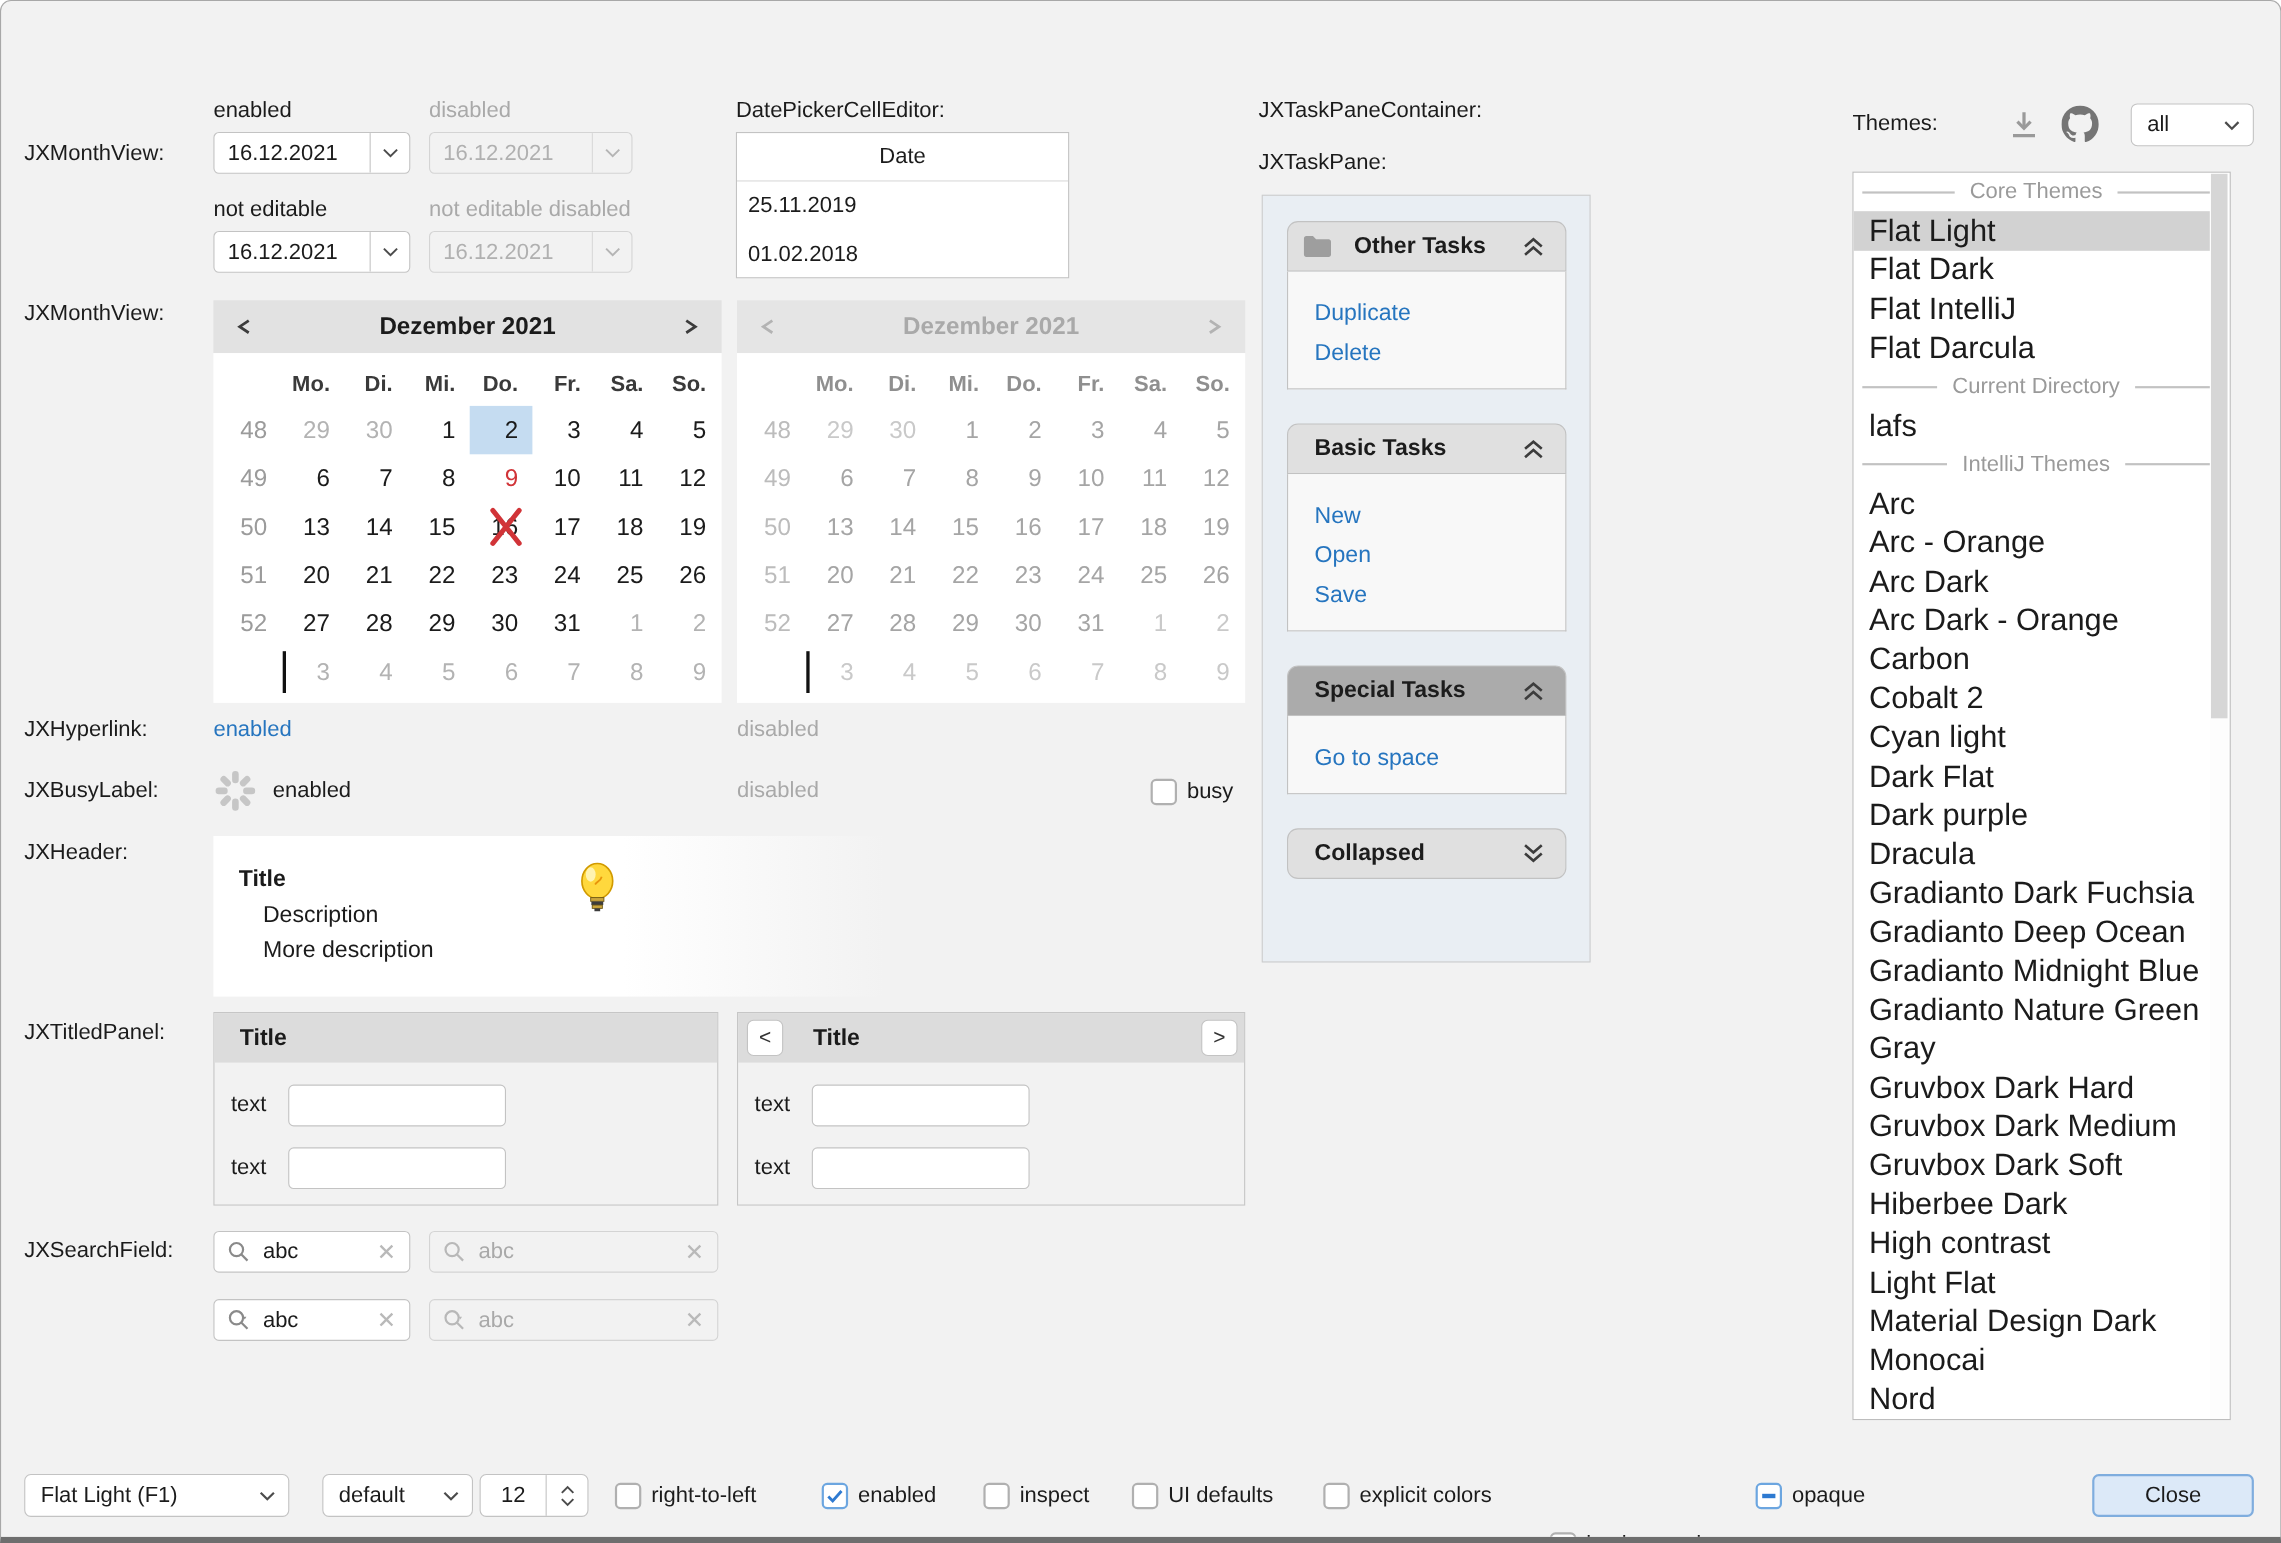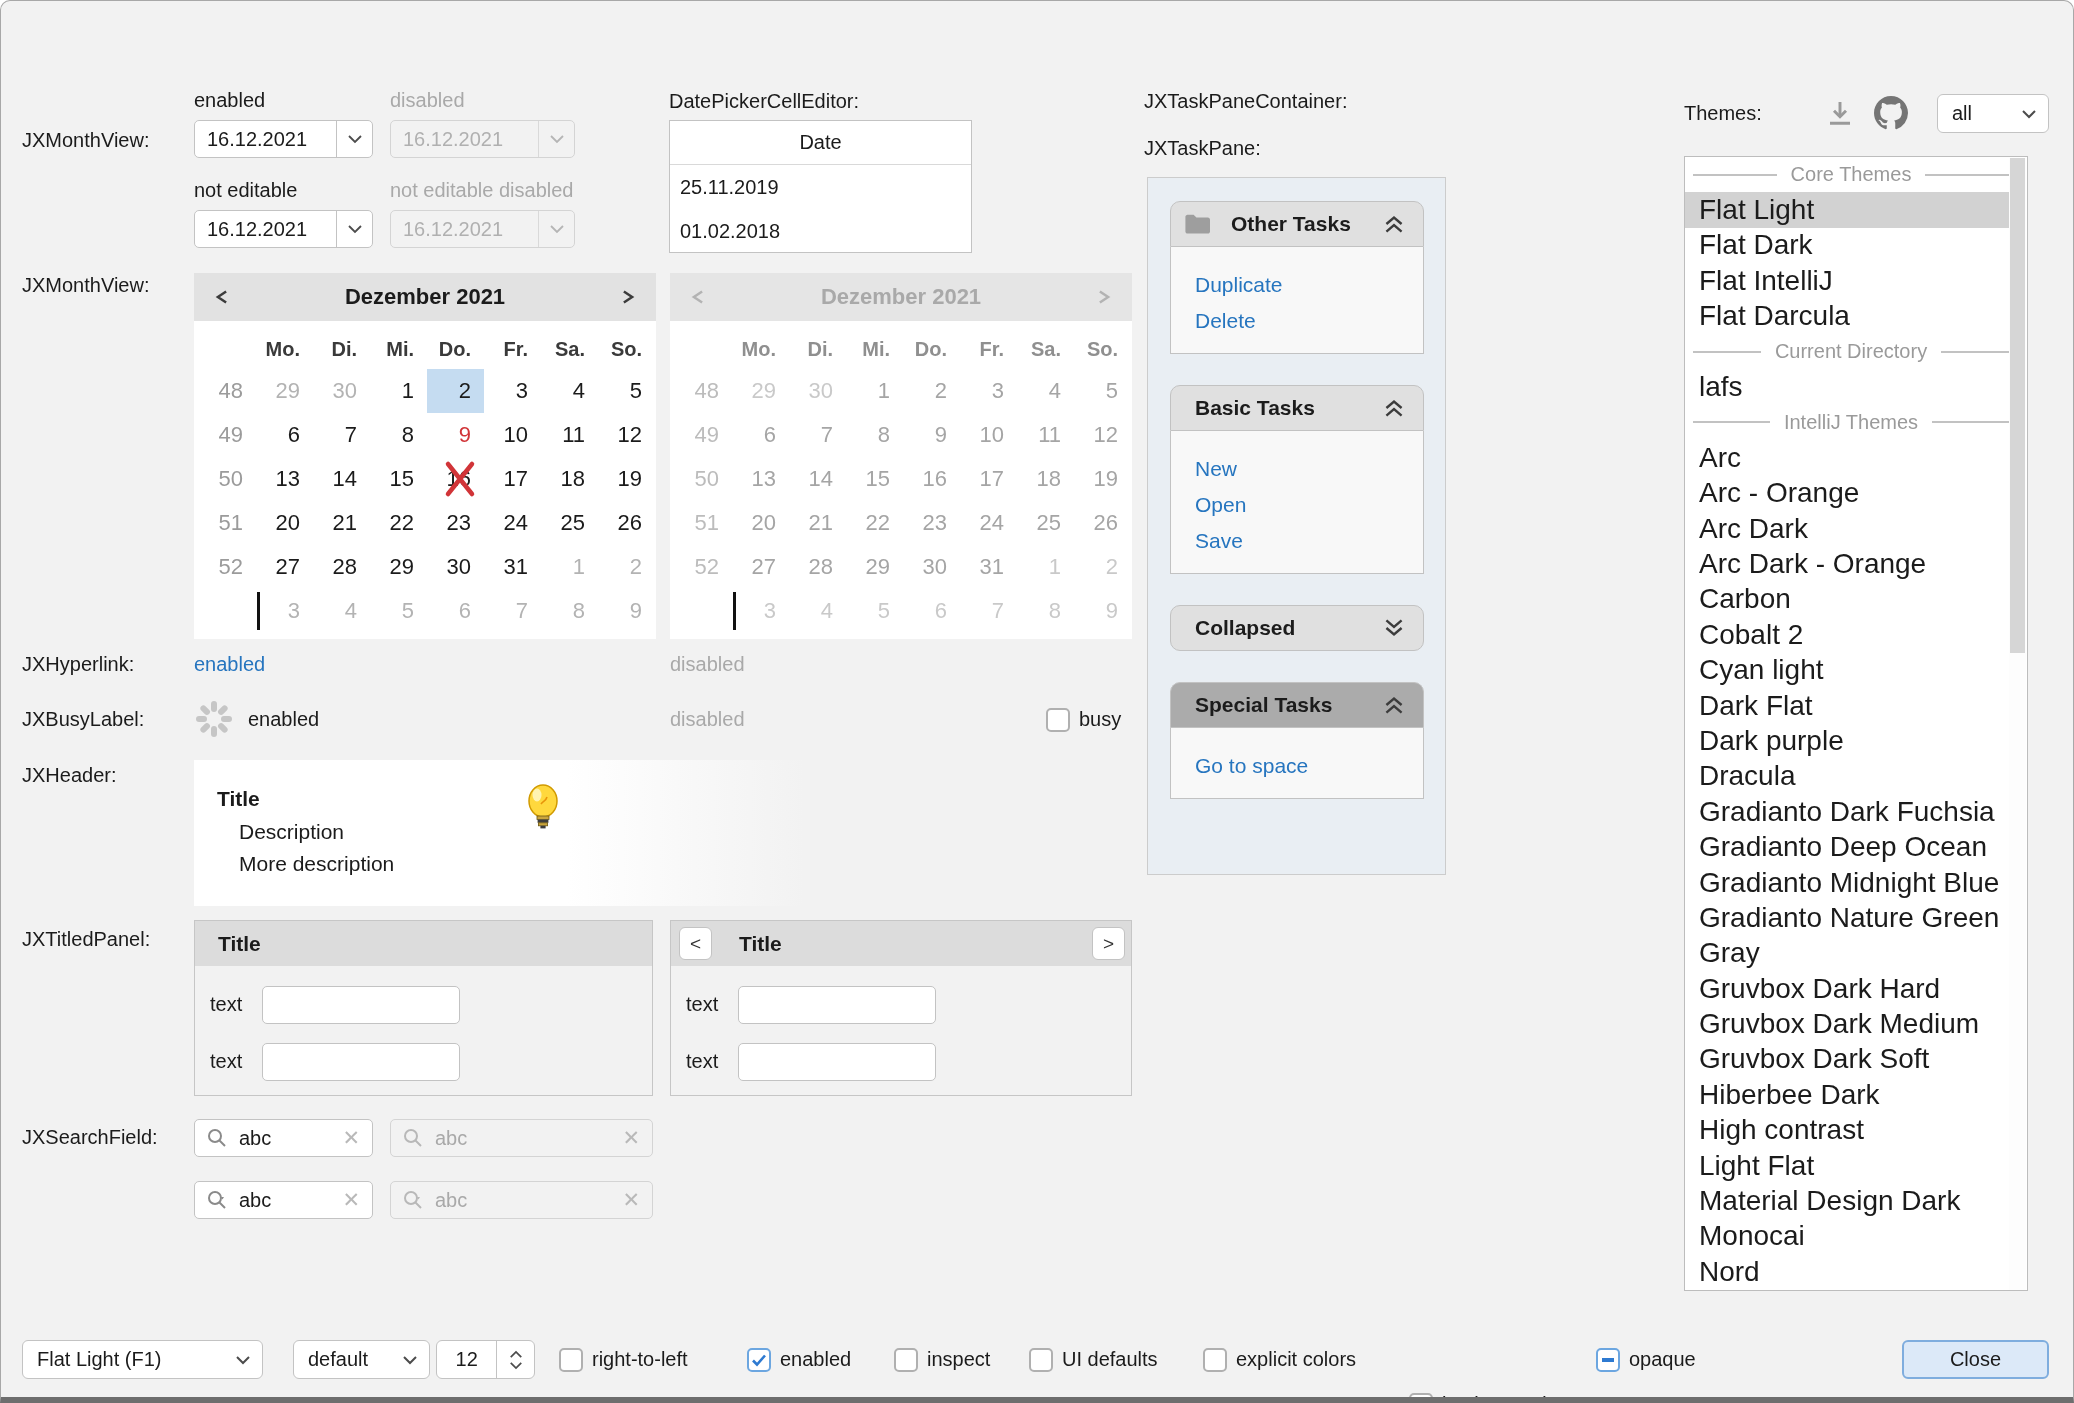--- a/index.html
+++ b/index.html
@@ -486,42 +486,42 @@
             </svg>
           </div>
         </div>
         <div class="pane-bd">
           <div class="pane-link">New</div>
           <div class="pane-link">Open</div>
           <div class="pane-link">Save</div>
         </div>
       </div>
       <div class="pane">
+        <div class="pane-hd special">
+          <div class="pane-title">Special Tasks</div>
+          <div>
+            <svg width="26" height="26" viewBox="0 0 24 24" fill="none" stroke="#3c3c3c" stroke-width="2.2">
+              <path d="M5 12l7-6 7 6"></path>
+              <path d="M5 19l7-6 7 6"></path>
+            </svg>
+          </div>
+        </div>
+        <div class="pane-bd">
+          <div class="pane-link">Go to space</div>
+        </div>
+      </div>
+      <div class="pane">
         <div class="pane-hd collapsed">
           <div class="pane-title">Collapsed</div>
           <div>
             <svg width="26" height="26" viewBox="0 0 24 24" fill="none" stroke="#3c3c3c" stroke-width="2.2">
               <path d="M5 5l7 6 7-6"></path>
               <path d="M5 12l7 6 7-6"></path>
             </svg>
           </div>
-        </div>
-      </div>
-      <div class="pane">
-        <div class="pane-hd special">
-          <div class="pane-title">Special Tasks</div>
-          <div>
-            <svg width="26" height="26" viewBox="0 0 24 24" fill="none" stroke="#3c3c3c" stroke-width="2.2">
-              <path d="M5 12l7-6 7 6"></path>
-              <path d="M5 19l7-6 7 6"></path>
-            </svg>
-          </div>
-        </div>
-        <div class="pane-bd">
-          <div class="pane-link">Go to space</div>
         </div>
       </div>
     </div>
 
   <div class="abs" style="left:1823px;top:97px;width:32px;height:32px;">
     <svg width="32" height="32" viewBox="0 0 24 24" fill="none" stroke="#9a9a9a" stroke-width="2.2">
       <path d="M12 3v10"></path>
         <path d="M7.5 9.5L12 14l4.5-4.5"></path>
         <path d="M4.5 19h15"></path>
     </svg>

